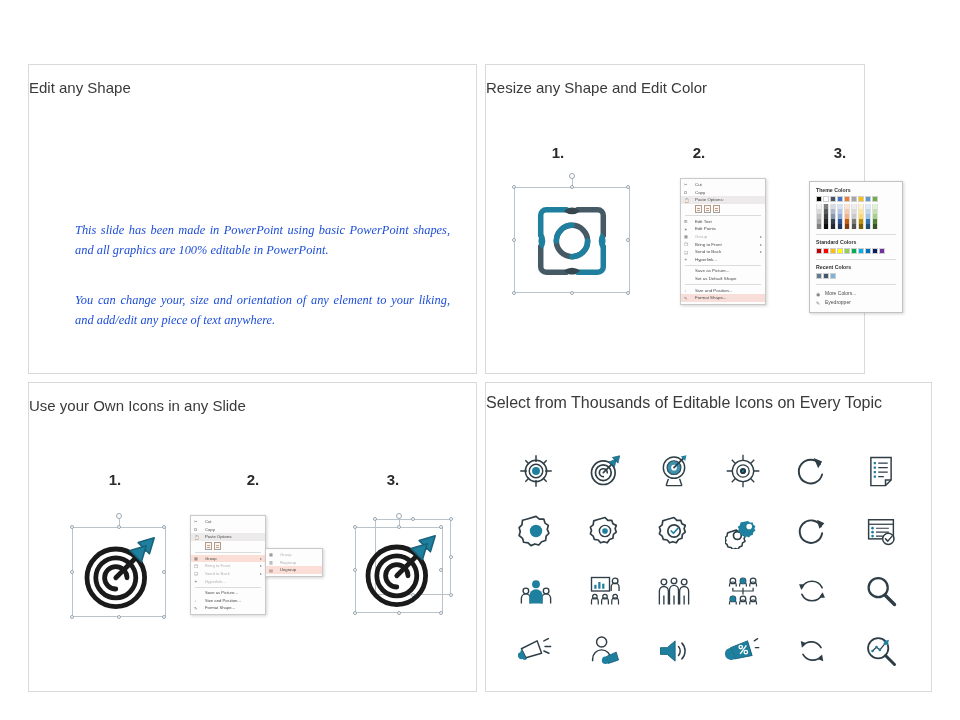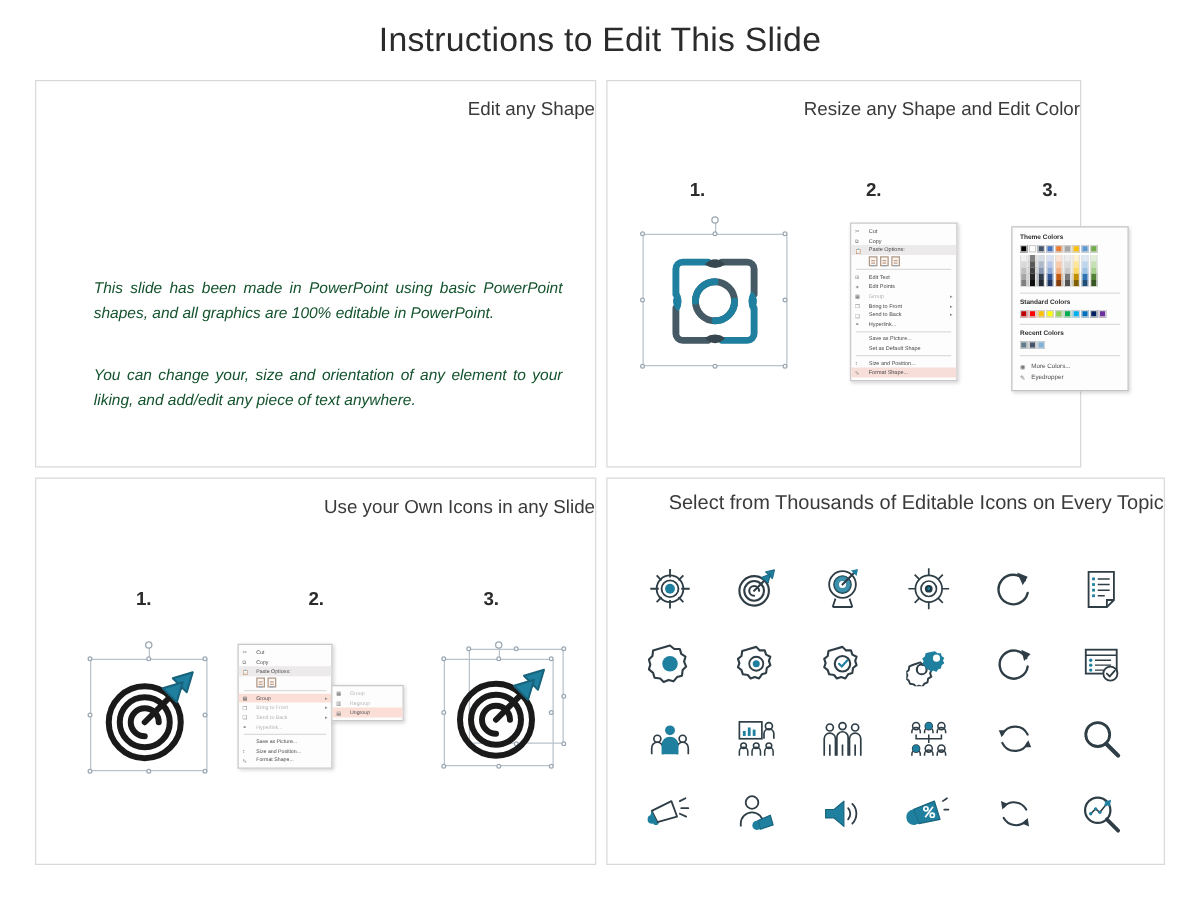--- a/index.html
+++ b/index.html
@@ -21,33 +21,33 @@
   .panel{
     position:absolute;background:#fff;border:1px solid #d9d9d9;
     box-sizing:border-box;
   }
   #panel-tl{left:28px;top:64px;width:449px;height:310px;}
   #panel-tr{left:485px;top:64px;width:380px;height:310px;}
   #panel-bl{left:28px;top:382px;width:449px;height:310px;}
   #panel-br{left:485px;top:382px;width:447px;height:310px;}
 
   .panel-title{
-    position:absolute;left:0;right:0;top:14px;text-align:right;
+    position:absolute;left:0;right:0;top:14px;text-align:left;
     font-size:15px;color:#3a3a3a;
   }
   .panel-title.big{font-size:16px;top:11px;}
   .panel-sub{
     position:absolute;left:0;right:0;top:34px;text-align:center;
     font-size:9.5px;font-style:italic;color:#8a8a8a;letter-spacing:.1px;
   }
 
   
   .body-copy{
     position:absolute;left:46px;right:26px;font-size:12.4px;
-    font-style:italic;color:#14532d;line-height:1.65;text-align:justify;
+    font-style:italic;color:#1d4ed8;line-height:1.65;text-align:justify;font-family:Liberation Serif, serif;
   }
   #copy-1{top:155px;}
   #copy-2{top:225px;}
 
   
   .step-num{
     position:absolute;font-size:15px;font-weight:bold;color:#2b2b2b;
     text-align:center;width:40px;
   }
 
@@ -123,21 +123,20 @@
   .icon-cell{width:40px;height:40px;display:flex;align-items:center;justify-content:center;}
   .icon-cell svg{width:36px;height:36px;display:block;}
 
   .shape-demo{position:absolute;}
 </style>
 </head>
 <body>
 
 <div class="slide">
 
-  <div class="slide-title">Instructions to Edit This Slide</div>
 
   <div class="panel" id="panel-tl">
     <div class="panel-title">Edit any Shape</div>
     <div class="body-copy" id="copy-1">This slide has been made in PowerPoint using basic PowerPoint shapes, and all graphics are 100% editable in PowerPoint.</div>
     <div class="body-copy" id="copy-2">You can change your, size and orientation of any element to your liking, and add/edit any piece of text anywhere.</div>
   </div>
 
   <div class="panel" id="panel-tr">
     <div class="panel-title">Resize any Shape and Edit Color</div>
 

